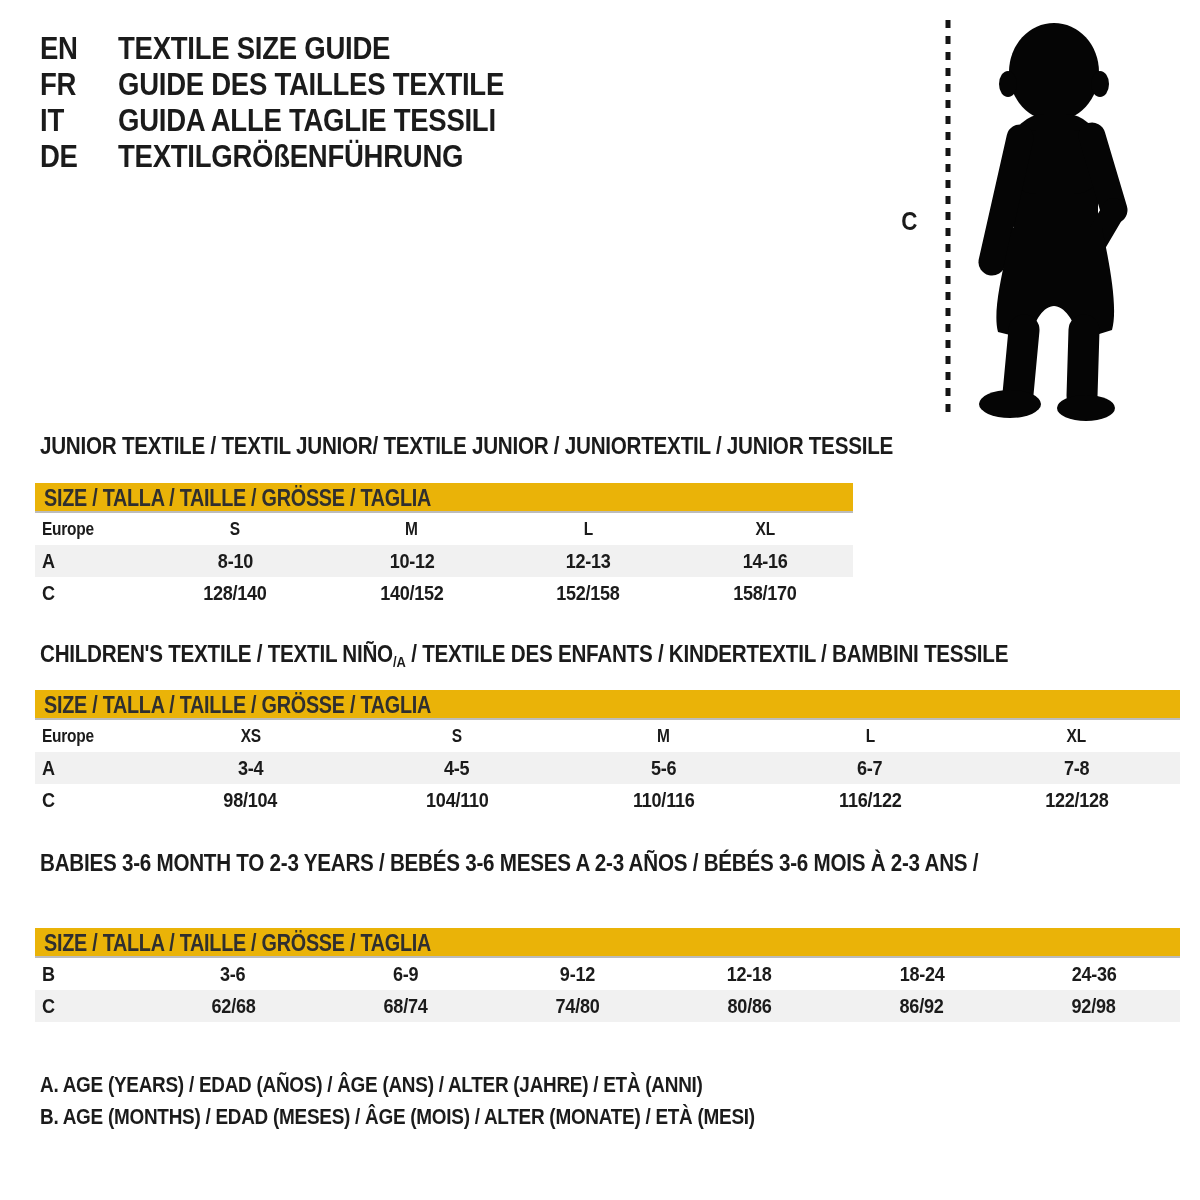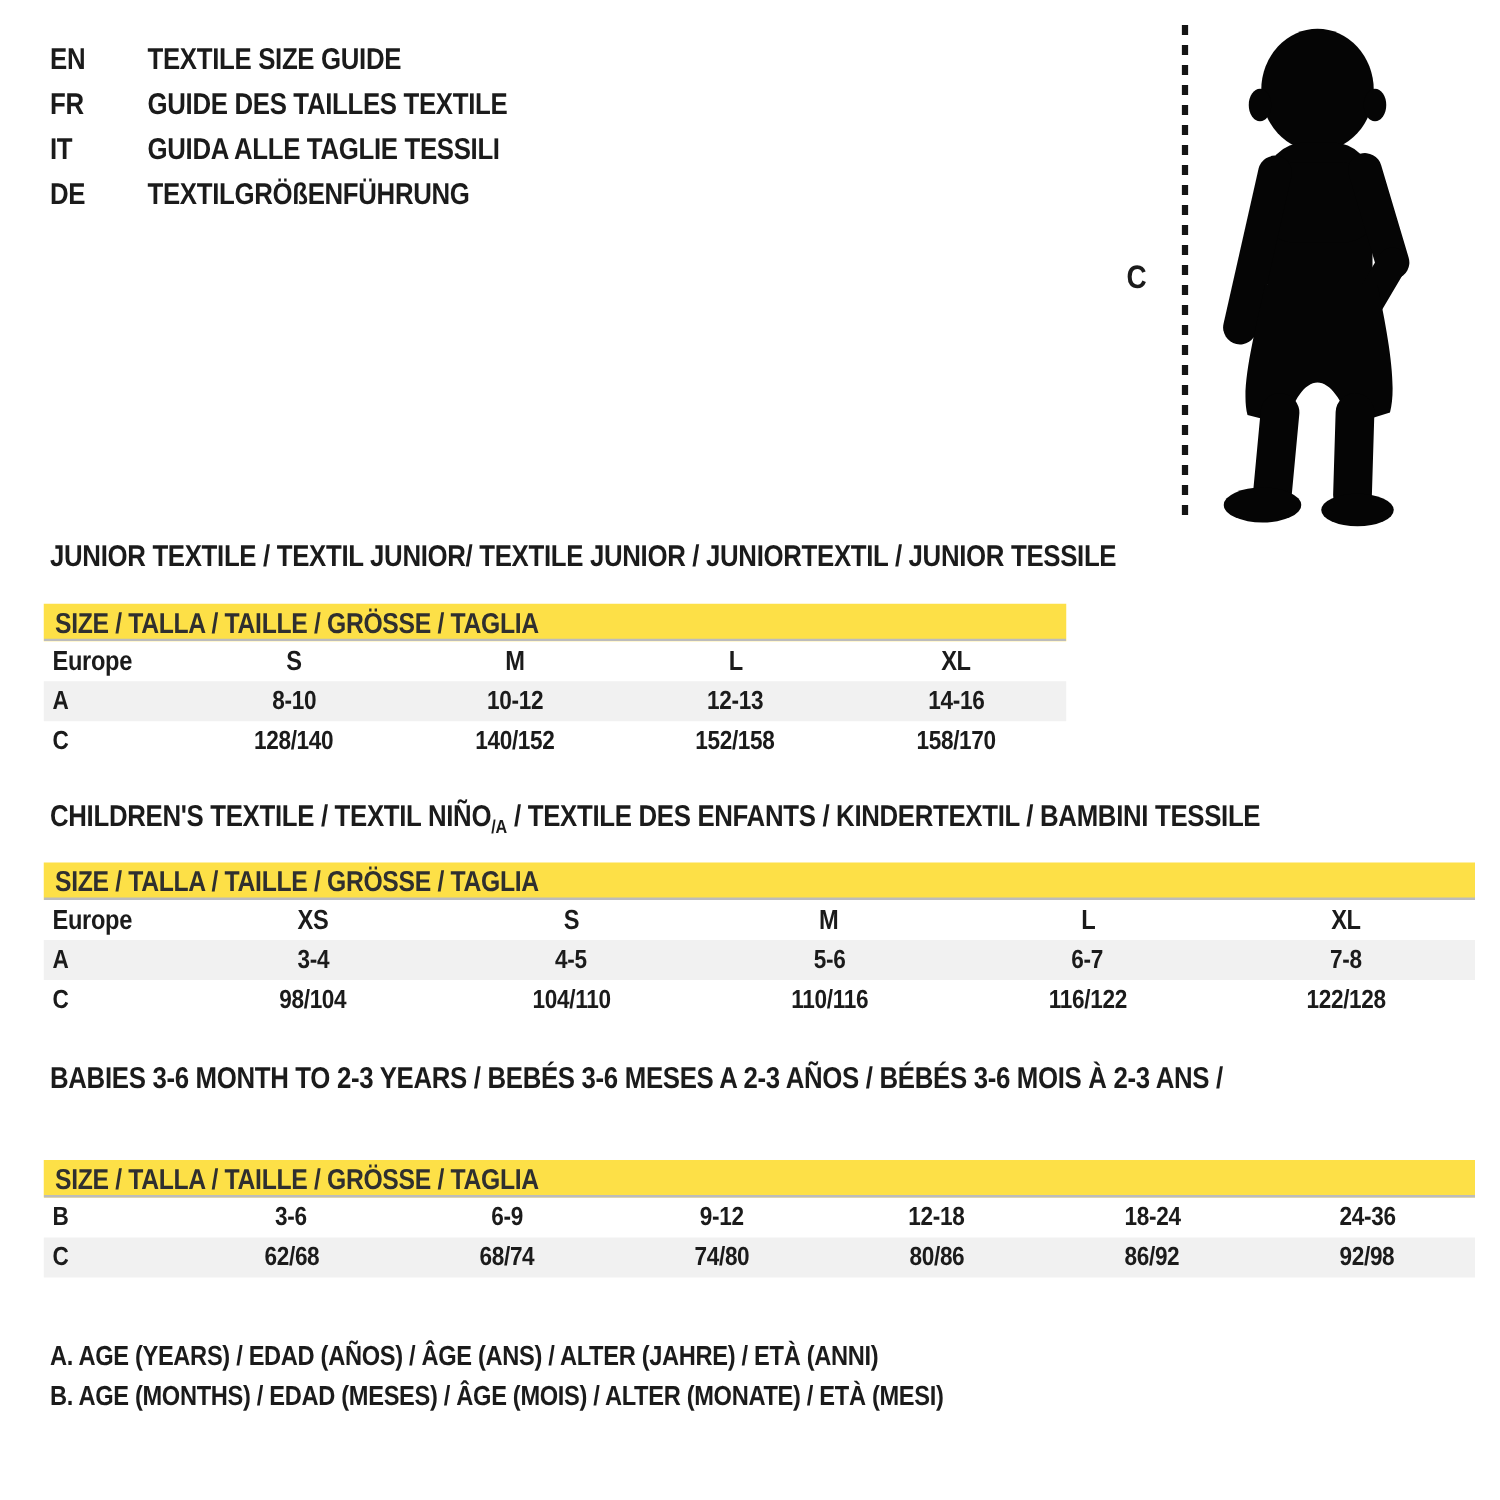--- a/index.html
+++ b/index.html
@@ -8,51 +8,51 @@
     font-family:"Liberation Sans","DejaVu Sans",sans-serif;
     font-weight:bold; color:#1b1b1b; overflow:hidden;
     letter-spacing:-0.3px;
   }
   
   .c  { display:inline-block; transform:scaleX(0.86); transform-origin:50% 50%; white-space:nowrap; }
   .cl { transform-origin:0 50%; }
 
   
   .langs { position:absolute; left:40px; top:30px; }
-  .lang-row { display:flex; height:36px; align-items:center; font-size:24px; }
+  .lang-row { display:flex; height:36px; align-items:center; font-size:32px; }
   .lang-code { width:78px; }
 
   
   .measure-line { position:absolute; left:944px; top:20px; width:8px; height:398px; }
   .measure-label { position:absolute; left:900px; top:206px; font-size:26px; }
   .silhouette { position:absolute; left:960px; top:18px; width:188px; height:404px; }
 
   
   .sec-title { position:absolute; left:40px; font-size:24px;text-align:right; }
   .title-junior { top:432px; }
   .title-children { top:640px; }
   .title-babies { top:845px; line-height:35px; }
   .subAn { font-size:15px; position:relative; top:5px; letter-spacing:0; }
 
   
   .sgtable { position:absolute; left:35px; }
   .t-junior   { top:483px; width:818px; }
   .t-children { top:690px; width:1145px; }
   .t-babies   { top:928px; width:1145px; }
   .thead {
-    box-sizing:border-box; width:100%; height:30px; background:#fde047;
+    box-sizing:border-box; width:100%; height:30px; background:#eab308;
     box-shadow: inset 0 -2px 0 #bcbcbc;
     display:flex; align-items:center; padding-left:9px;
     font-size:23px; color:#2f2f2f;
   }
   .trow { display:flex; align-items:center; height:32px; font-size:21px; }
   .alt  { background:#f1f1f1; }
   .cell { flex:1; text-align:center; }
   .rlabel { flex:0 0 105px; text-align:left; padding-left:7px; }
-  .europe { font-size:22px; }
+  .europe { font-size:18px; }
 
   
   .legend { position:absolute; left:40px; top:1072px; font-size:22px; }
   .legend div { height:32px; display:flex; align-items:flex-start; }
 </style>
 </head>
 <body>
 
 <div class="page">
 

